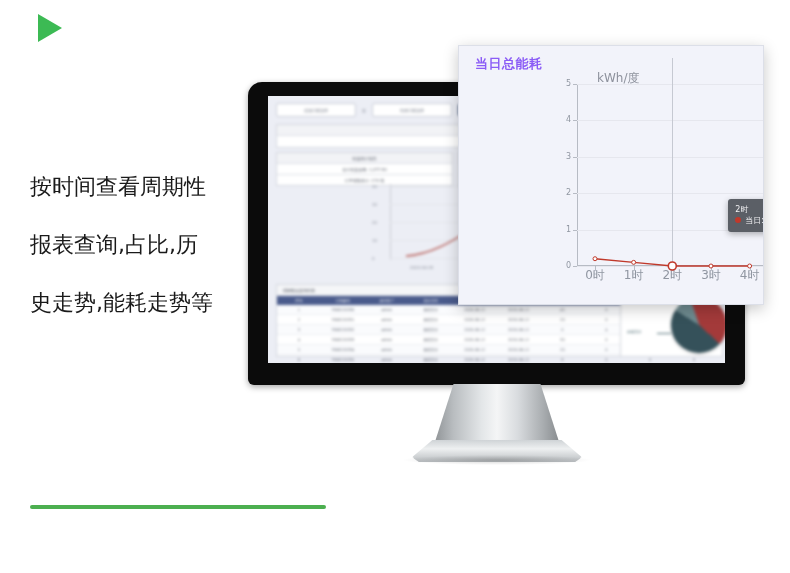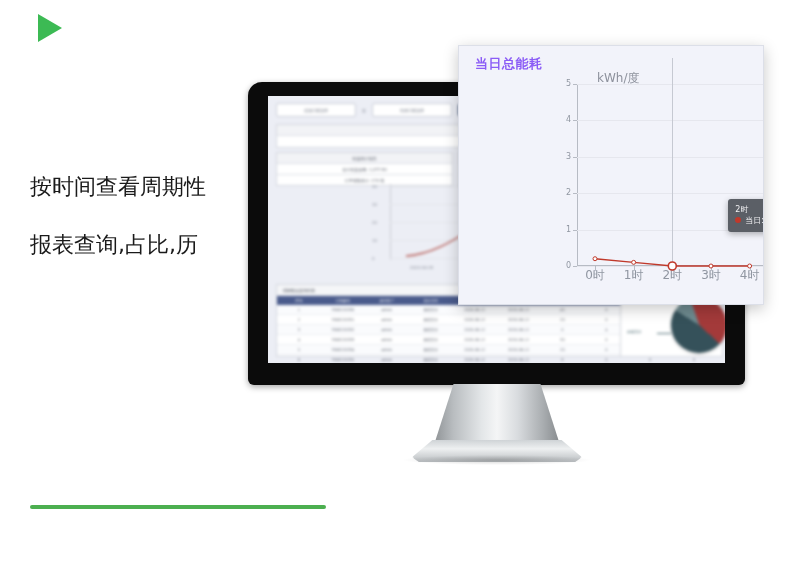--- a/index.html
+++ b/index.html
@@ -296,20 +296,21 @@
 </head>
 <body>
 
 <div id="headline">
   <span id="play-triangle"></span>
 </div>
 
 <div id="description">
   <span class="dline">按时间查看周期性</span>
   <span class="dline">报表查询,占比,历</span>
+  <span class="dline">史走势,能耗走势等</span>
 </div>
 
 <div id="green-rule"></div>
 
 <div id="monitor">
   <div id="monitor-bezel"></div>
 
   <div id="monitor-screen">
 
     <div id="app-blur">

